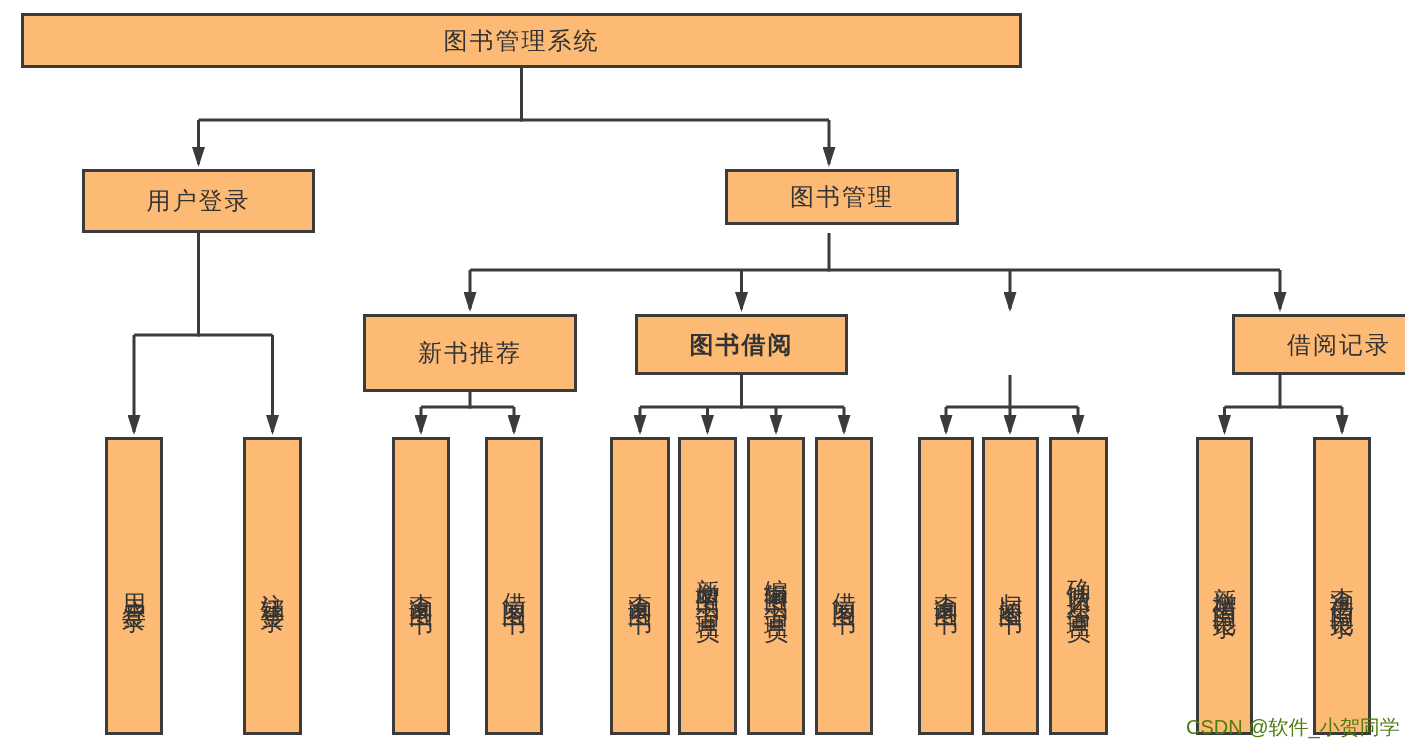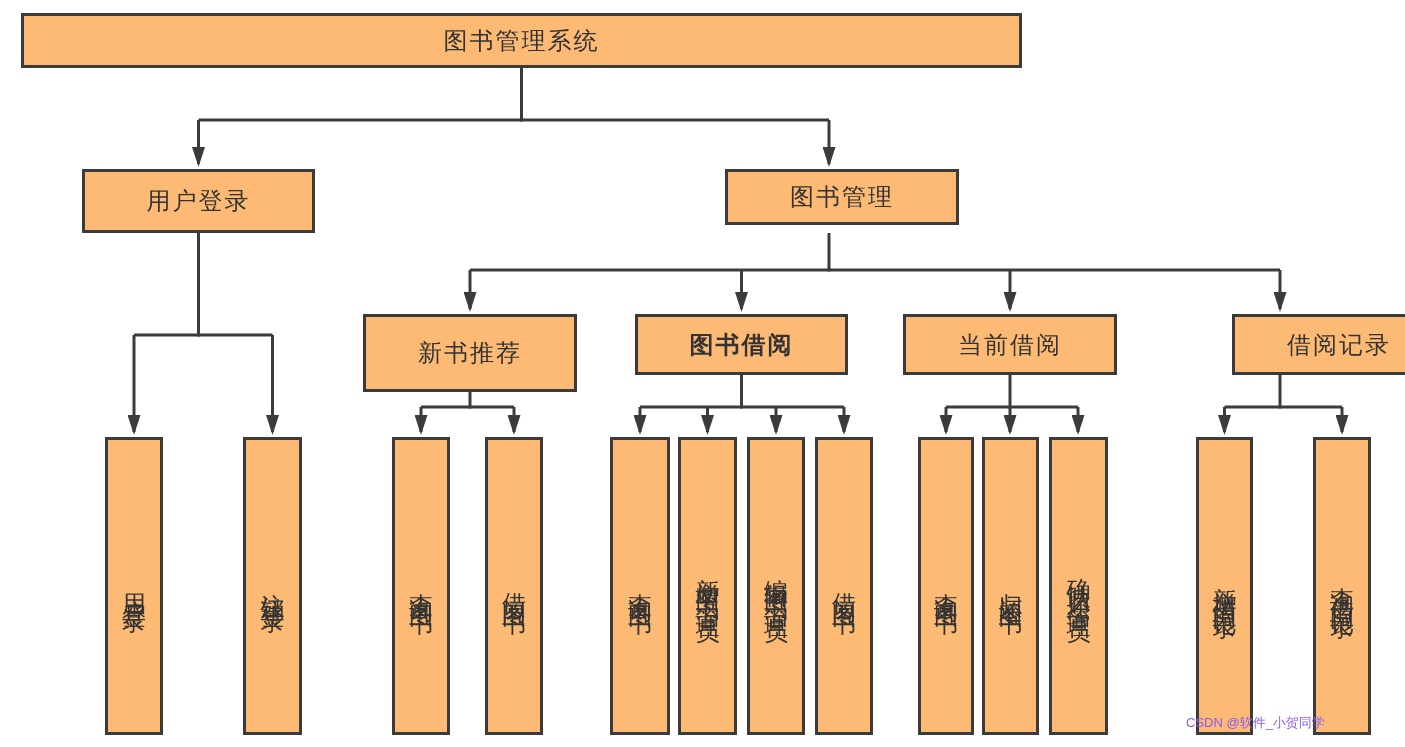--- a/index.html
+++ b/index.html
@@ -45,22 +45,22 @@
     line-height: 1;
   }
   .leaf {
     top: 437px;
     height: 298px;
   }
   #watermark {
     position: absolute;
     left: 1186px;
     top: 714px;
-    font-size: 13px;
-    color: #8b5cf6;
+    font-size: 20px;
+    color: #4d7c0f;
     white-space: nowrap;
     z-index: 5;
   }
 </style>
 </head>
 <body>
 
 <div id="stage">
 
   <svg id="connectors" viewBox="0 0 1405 747" xmlns="http://www.w3.org/2000/svg">
@@ -113,21 +113,20 @@
     </g>
   </svg>
 
   <div class="box h-label" style="left:21px; top:13px; width:1001px; height:55px;">图书管理系统</div>
 
   <div class="box h-label" style="left:82px; top:169px; width:233px; height:64px;">用户登录</div>
   <div class="box h-label" style="left:713px; top:169px; width:234px; height:56px;margin-left:12px;">图书管理</div>
 
   <div class="box h-label" style="left:363px; top:314px; width:214px; height:78px;">新书推荐</div>
   <div class="box h-label" style="left:635px; top:314px; width:213px; height:61px;font-weight:bold;">图书借阅</div>
-  <div class="box h-label" style="left:903px; top:314px; width:214px; height:61px;">当前借阅</div>
   <div class="box h-label" style="left:1232px; top:314px; width:214px; height:61px;">借阅记录</div>
 
   <div class="box v-label leaf" style="left:105px; width:58px;">用户登录</div>
   <div class="box v-label leaf" style="left:243px; width:59px;">注销登录</div>
 
   <div class="box v-label leaf" style="left:392px; width:58px;">查询图书</div>
   <div class="box v-label leaf" style="left:485px; width:58px;">借阅图书</div>
 
   <div class="box v-label leaf" style="left:610px; width:60px;">查询图书</div>
   <div class="box v-label leaf" style="left:678px; width:59px;">新增图书（管理员）</div>

